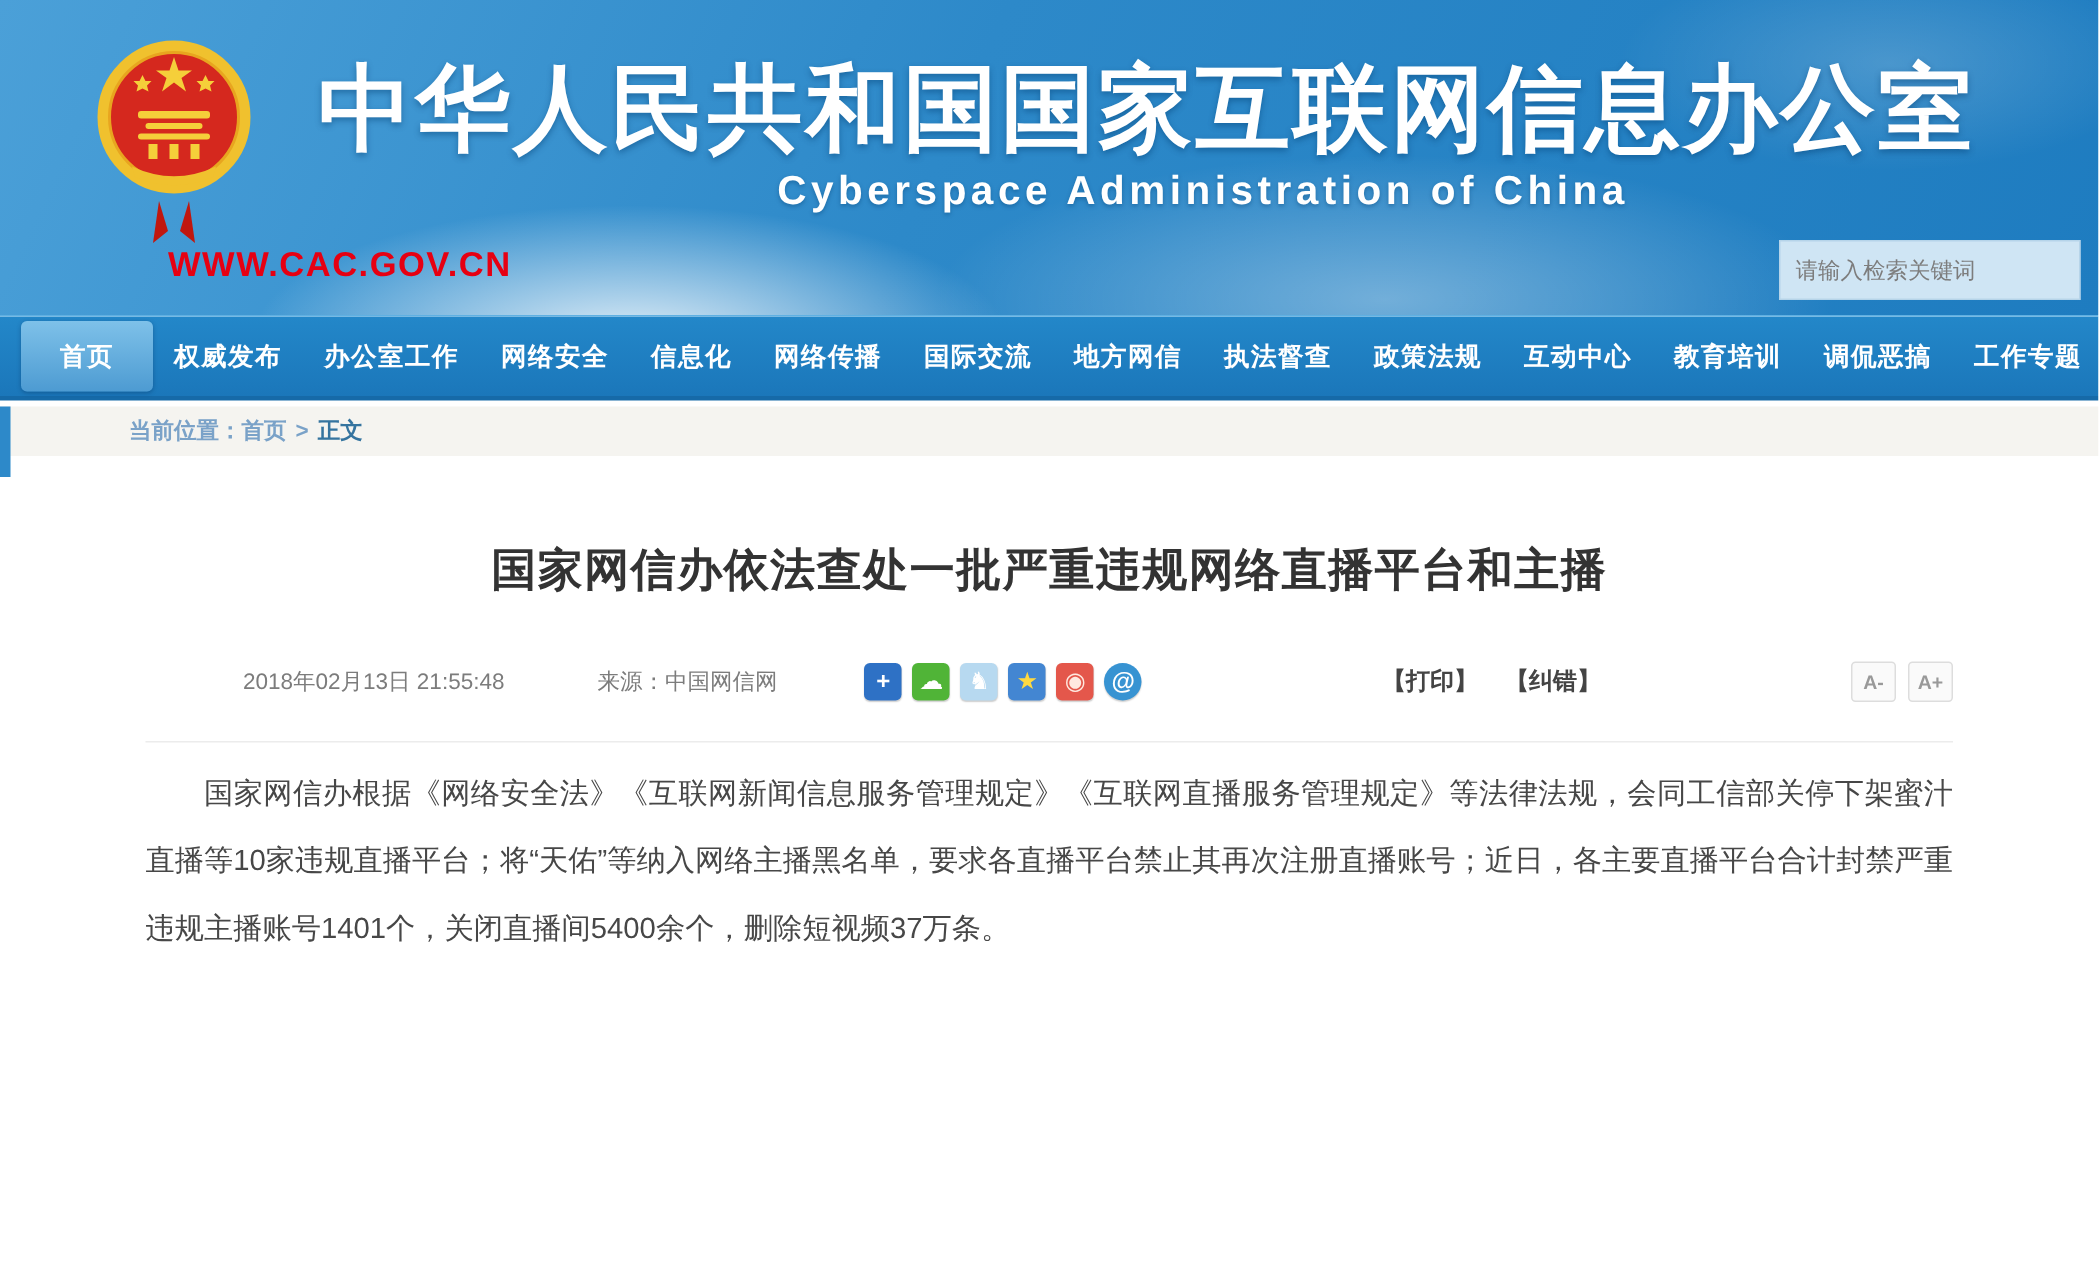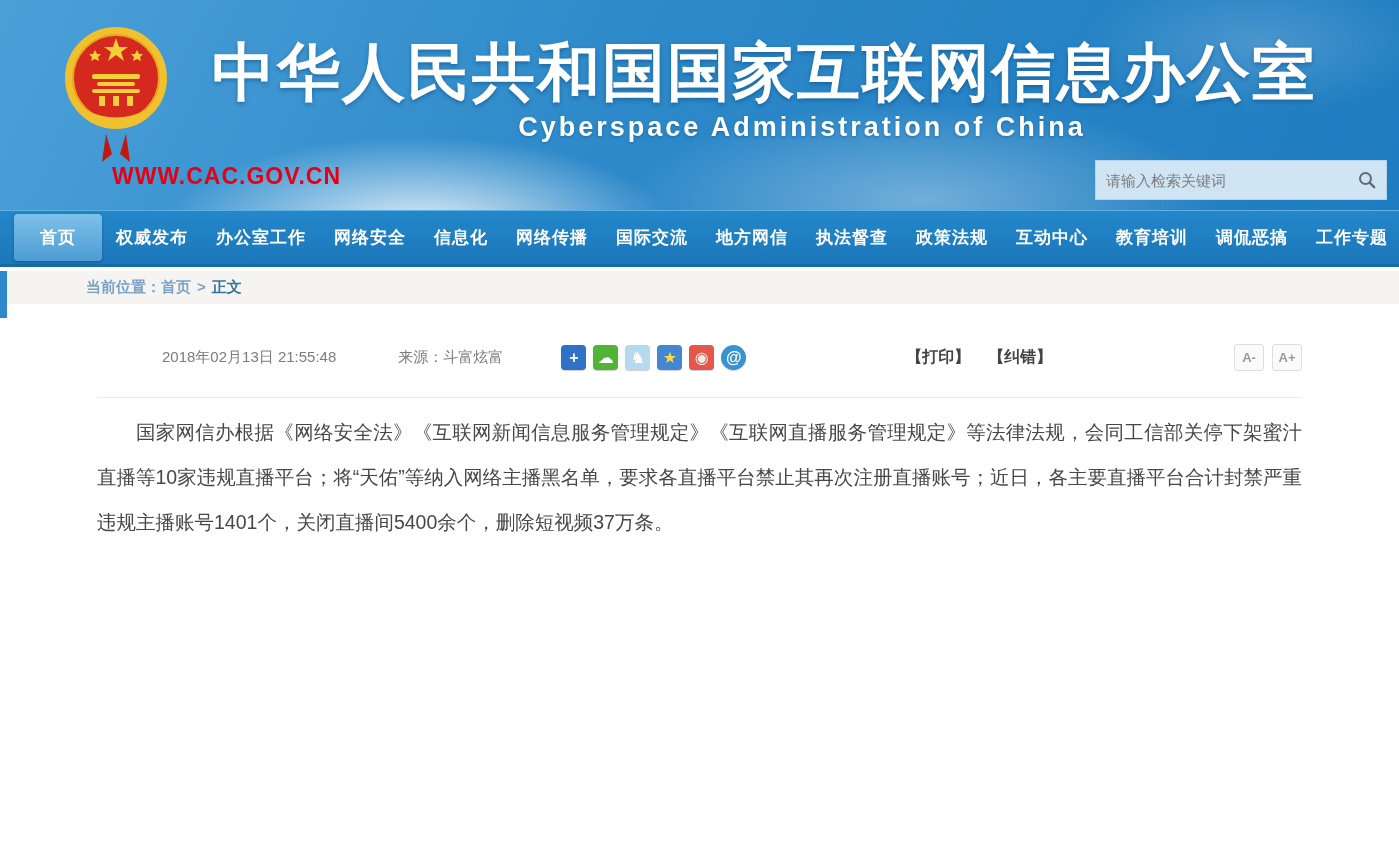--- a/index.html
+++ b/index.html
@@ -16,21 +16,21 @@
   }
   .emblem { position:absolute; left:62px; top:16px; width:108px; height:150px; }
   .site-title { position:absolute; left:212px; top:30px; width:1180px;
     color:#fff; font-size:63px; font-weight:bold; letter-spacing:2px; white-space:nowrap;
     text-shadow:0 2px 4px rgba(0,60,110,.45); }
   .site-subtitle { position:absolute; left:212px; top:112px; width:1180px; text-align:center;
     color:#fff; font-size:27px; font-weight:bold; letter-spacing:3px;
     text-shadow:0 1px 3px rgba(0,60,110,.4); }
   .site-url { position:absolute; left:112px; top:163px;
     color:#e60012; font-size:23px; font-weight:bold; letter-spacing:1px; }
-  .search-box { position:absolute; right:12px; top:160px; width:292px; height:40px;
+  .search-box { position:absolute; right:12px; top:160px; width:201px; height:40px;
     background:#cfe5f4; border:1px solid #b6d4e9; display:flex; align-items:center; }
   .search-input { flex:1; height:100%; background:transparent; border:none; outline:none;
     padding:0 10px; font-size:15px; color:#555;
     font-family:"Liberation Sans","DejaVu Sans",sans-serif; }
   .search-input::placeholder { color:#7d7d7d; }
   .search-btn { width:38px; height:100%; background:transparent; border:none; cursor:pointer;
     display:flex; align-items:center; justify-content:center; }
 
   
   .main-nav { width:1399px; height:57px; background:linear-gradient(#2387c9,#1b77ba);
@@ -129,24 +129,25 @@
 
 <div class="breadcrumb-bar">
   <div class="breadcrumb-accent"></div>
   <div class="breadcrumb">
     <span>当前位置：</span><a>首页</a><span class="crumb-sep">&gt;</span><span class="current">正文</span>
   </div>
 </div>
 
 <div class="article-wrap">
   <div class="article-inner">
+    <h1 class="article-title">国家网信办依法查处一批严重违规网络直播平台和主播</h1>
 
     <div class="meta-row">
       <span class="meta-date">2018年02月13日 21:55:48</span>
-      <span class="meta-source">来源：斗富炫富</span>
+      <span class="meta-source">来源：中国网信网</span>
 
       <div class="share-bar">
         <div class="share-icon" style="background-color: rgb(46, 113, 197); color: rgb(255, 255, 255);">+</div>
         <div class="share-icon" style="background-color: rgb(80, 180, 55); color: rgb(255, 255, 255);">☁</div>
         <div class="share-icon" style="background-color: rgb(183, 217, 240); color: rgb(255, 255, 255);">♞</div>
         <div class="share-icon" style="background-color: rgb(67, 134, 210); color: rgb(255, 217, 64);">★</div>
         <div class="share-icon" style="background-color: rgb(228, 87, 75); color: rgb(255, 233, 224);">◉</div>
         <div class="share-icon round" style="background-color: rgb(55, 147, 210); color: rgb(255, 255, 255);">@</div>
       </div>
 

